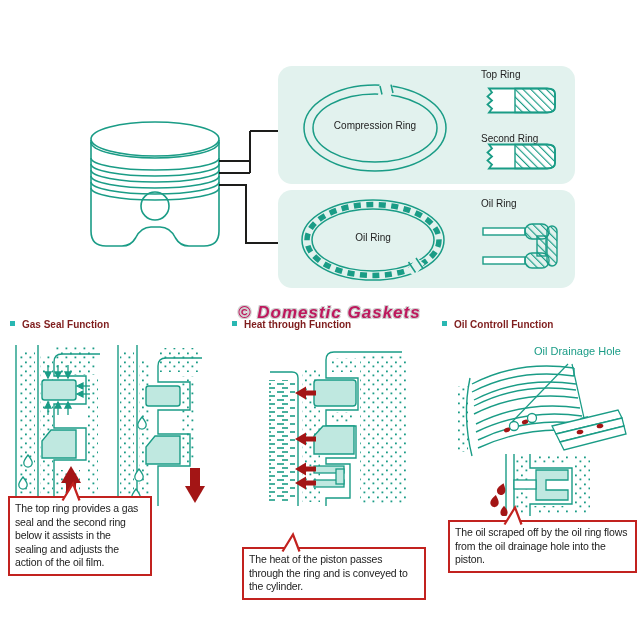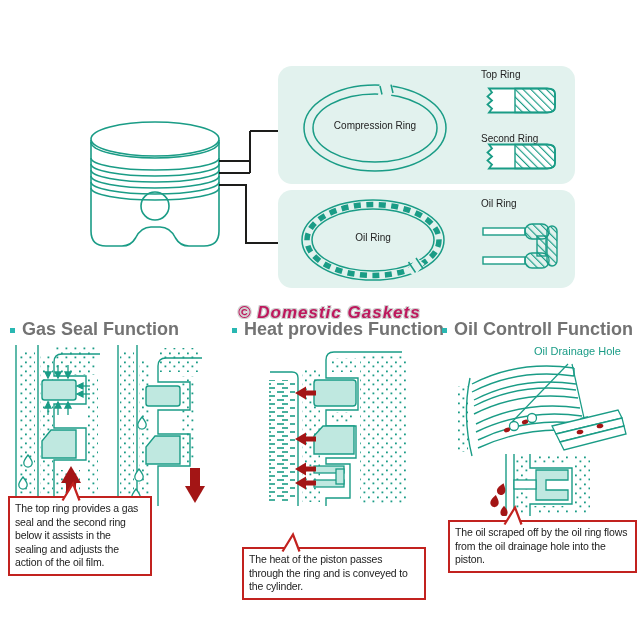--- a/index.html
+++ b/index.html
@@ -34,21 +34,21 @@
     letter-spacing:1px;
     color:#be185d;
     text-shadow:-1px -1px 0 #cfcfcf,1px -1px 0 #cfcfcf,-1px 1px 0 #cfcfcf,1px 1px 0 #cfcfcf;
     z-index:6;
     white-space:nowrap;
   }
 
   
   .sec-header{
     position:absolute;
-    font-size:18px;font-weight:bold;color:#737373;
+    font-size:10px;font-weight:bold;color:#7f1d1d;
     white-space:nowrap;z-index:2;
   }
   .bullet{
     display:inline-block;width:5px;height:5px;background:#29b7b2;
     margin-right:7px;vertical-align:2px;
   }
 
   
   .note{
     position:absolute;
@@ -156,21 +156,21 @@
     <rect x="44" y="33" width="24" height="15" rx="7" fill="url(#hatch)" stroke="#1a9c86" stroke-width="1.4"></rect>
   </svg>
 </div>
 
 <div class="watermark" style="left:238px;top:303px">© Domestic Gaskets</div>
 
 <div class="sec-header" style="left:10px;top:319px">
   <span class="bullet"></span><span>Gas Seal Function</span>
 </div>
 <div class="sec-header" style="left:232px;top:319px">
-  <span class="bullet"></span><span>Heat provides Function</span>
+  <span class="bullet"></span><span>Heat through Function</span>
 </div>
 <div class="sec-header" style="left:442px;top:319px">
   <span class="bullet"></span><span>Oil Controll Function</span>
 </div>
 
 <svg class="abs" style="left:6px;top:342px" width="210" height="168" viewBox="0 0 210 168">
 
   <rect x="13" y="8" width="16" height="152" fill="url(#dots)"></rect>
   <rect x="34" y="14" width="13" height="146" fill="url(#dots)"></rect>
   <rect x="50" y="5" width="40" height="28" fill="url(#dots)"></rect>

